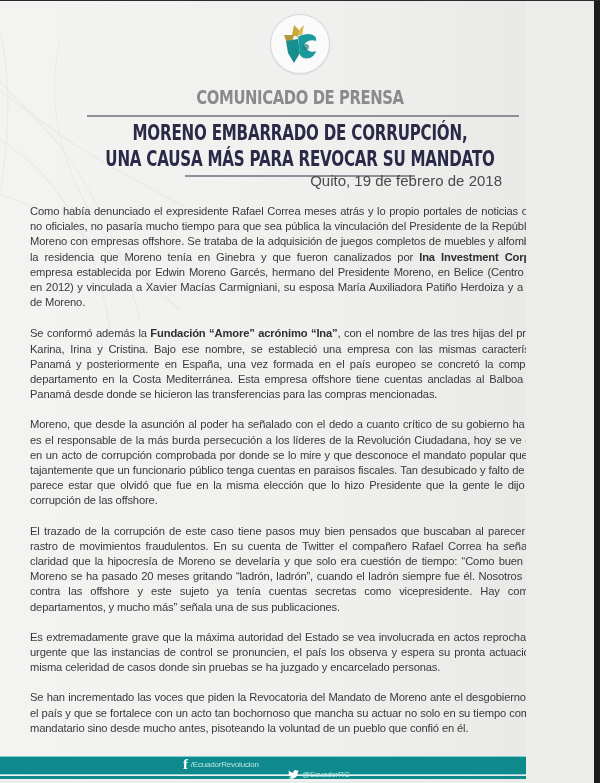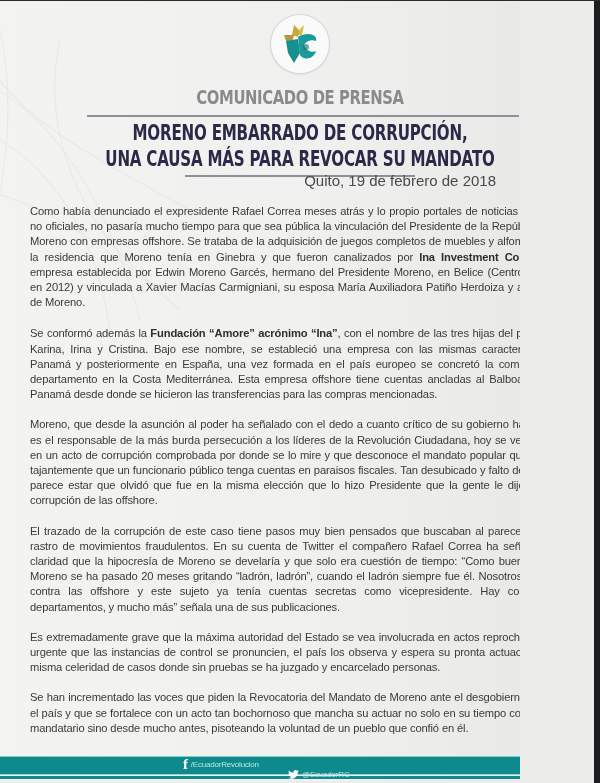--- a/index.html
+++ b/index.html
@@ -5,20 +5,21 @@
   html, body { margin: 0; padding: 0; }
   body {
     width: 600px; height: 783px; overflow: hidden; position: relative;
     background: #ececeb;
     font-family: "Liberation Sans", sans-serif;
   }
   .page {
     position: absolute; left: 0; top: 0; width: 520px; height: 781px;
     background: linear-gradient(90deg, #f3f3f2 0%, #f0f0ef 60%, #e9e9e8 100%);
     overflow: hidden;
+    padding-left: 6px;
   }
   .edge-right { position: absolute; right: 0; top: 0; width: 6px; height: 783px; background: #1d1d1f; }
   .edge-top { position: absolute; left: 0; top: 0; width: 600px; height: 1px; background: #2a2a2a; }
   .watermark { position: absolute; left: -60px; top: 30px; width: 260px; height: 300px; opacity: 0.35; }
   .logo {
     position: absolute; left: 271px; top: 15px; width: 58px; height: 58px;
     border-radius: 50%; background: #fafafa;
     box-shadow: 0 0 0 1px #d9d9d9, 0 1px 3px rgba(0,0,0,0.15);
   }
   .logo svg { position: absolute; left: 9px; top: 8px; }

